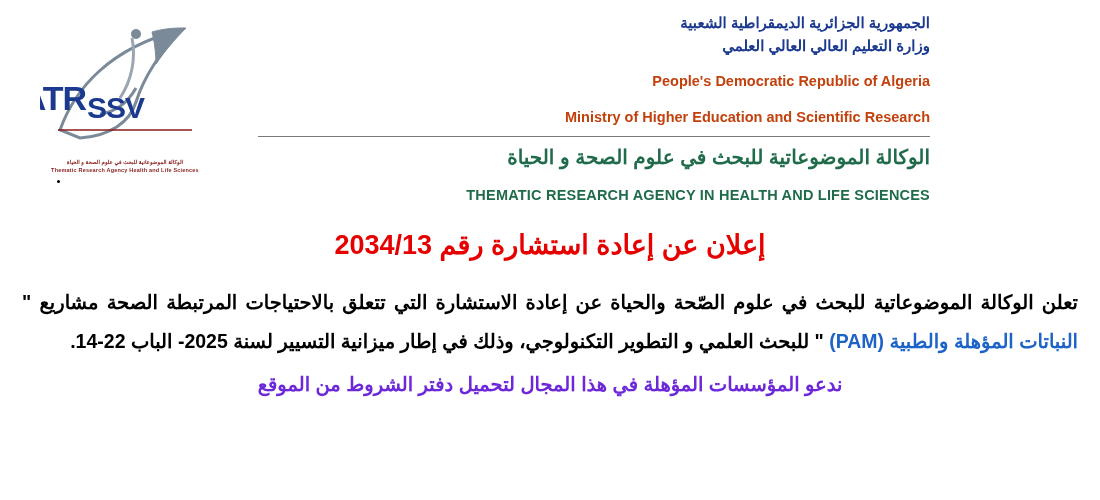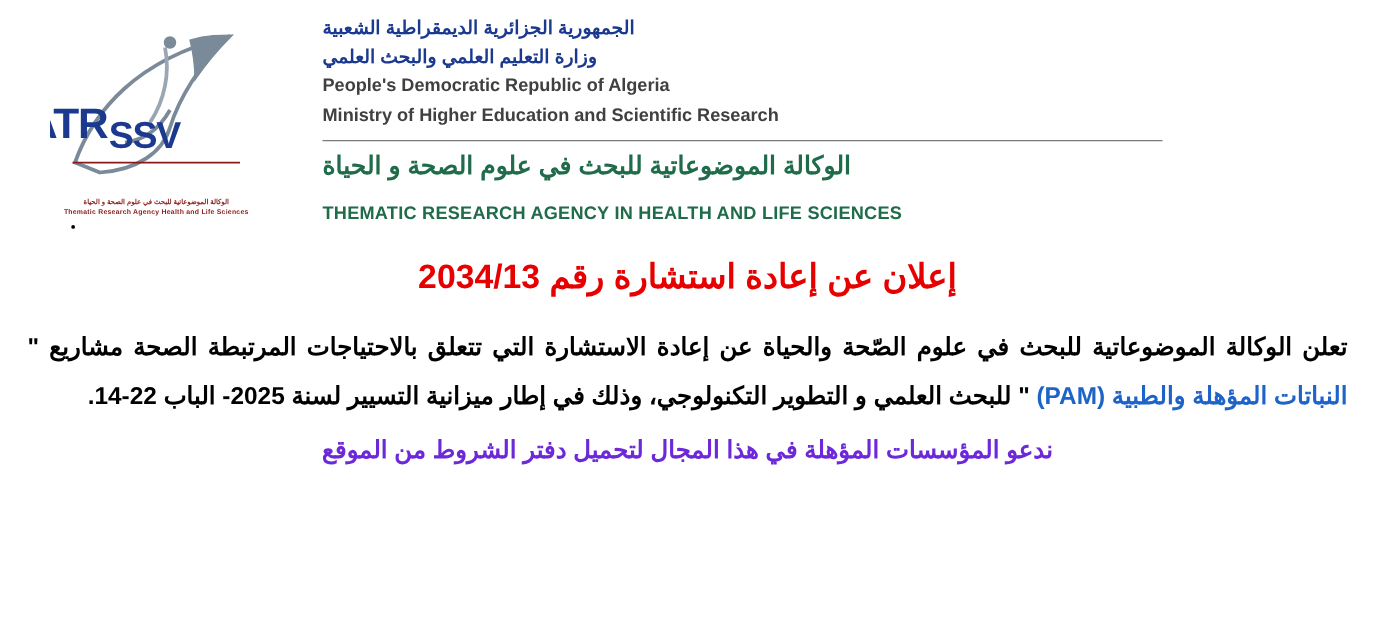--- a/index.html
+++ b/index.html
@@ -40,37 +40,37 @@
     line-height: 1.35;
     letter-spacing: .2px;
     font-weight: bold;
     margin-top: 1px;
   }
 
   .titles {
     flex: 1;
     padding-left: 8px;
     padding-right: 0;
-    text-align: left;
+    text-align: right;
     max-width: 680px;
   }
   .ar-state {
     color: #1b3a8f;
     font-weight: bold;
     font-size: 15px;
     line-height: 1.5;
     direction: rtl;
   }
   .en-state {
-    color: #404040;
+    color: #c2410c;
     font-weight: bold;
     font-size: 14.5px;
     line-height: 1.5;
     direction: ltr;
-    margin-top: 2px;
+    margin-top: 14px;
   }
   .rule {
     height: 1px;
     background: #7a7a7a;
     margin: 7px auto 7px auto;
     width: 100%;
   }
   .ar-agency {
     color: #1f6b4a;
     font-weight: bold;
@@ -151,21 +151,21 @@
           <text x="104" y="100" font-family="Liberation Sans, sans-serif" font-size="30" font-weight="bold" fill="#1b3a8f" letter-spacing="-1">SSV</text>
           <line x1="18" y1="112" x2="152" y2="112" stroke="#8a1b1b" stroke-width="1.4"></line>
         </svg>
         <div class="logo-caption">الوكالة الموضوعاتية للبحث في علوم الصحة و الحياة</div>
         <div class="logo-caption">Thematic Research Agency Health and Life Sciences</div>
       </div>
     </div>
 
     <div class="titles">
       <div class="ar-state">الجمهورية الجزائرية الديمقراطية الشعبية</div>
-      <div class="ar-state">وزارة التعليم العلمي والبحث العلمي</div>
+      <div class="ar-state">وزارة التعليم العالي العالي العلمي</div>
       <div class="en-state">People's Democratic Republic of Algeria</div>
       <div class="en-state">Ministry of Higher Education and Scientific Research</div>
       <div class="rule"></div>
       <div class="ar-agency">الوكالة الموضوعاتية للبحث في علوم الصحة و الحياة</div>
       <div class="en-agency">THEMATIC RESEARCH AGENCY IN HEALTH AND LIFE SCIENCES</div>
     </div>
 
   </div>
 
   <div class="notice-title">إعلان عن إعادة استشارة رقم 2034/13</div>

